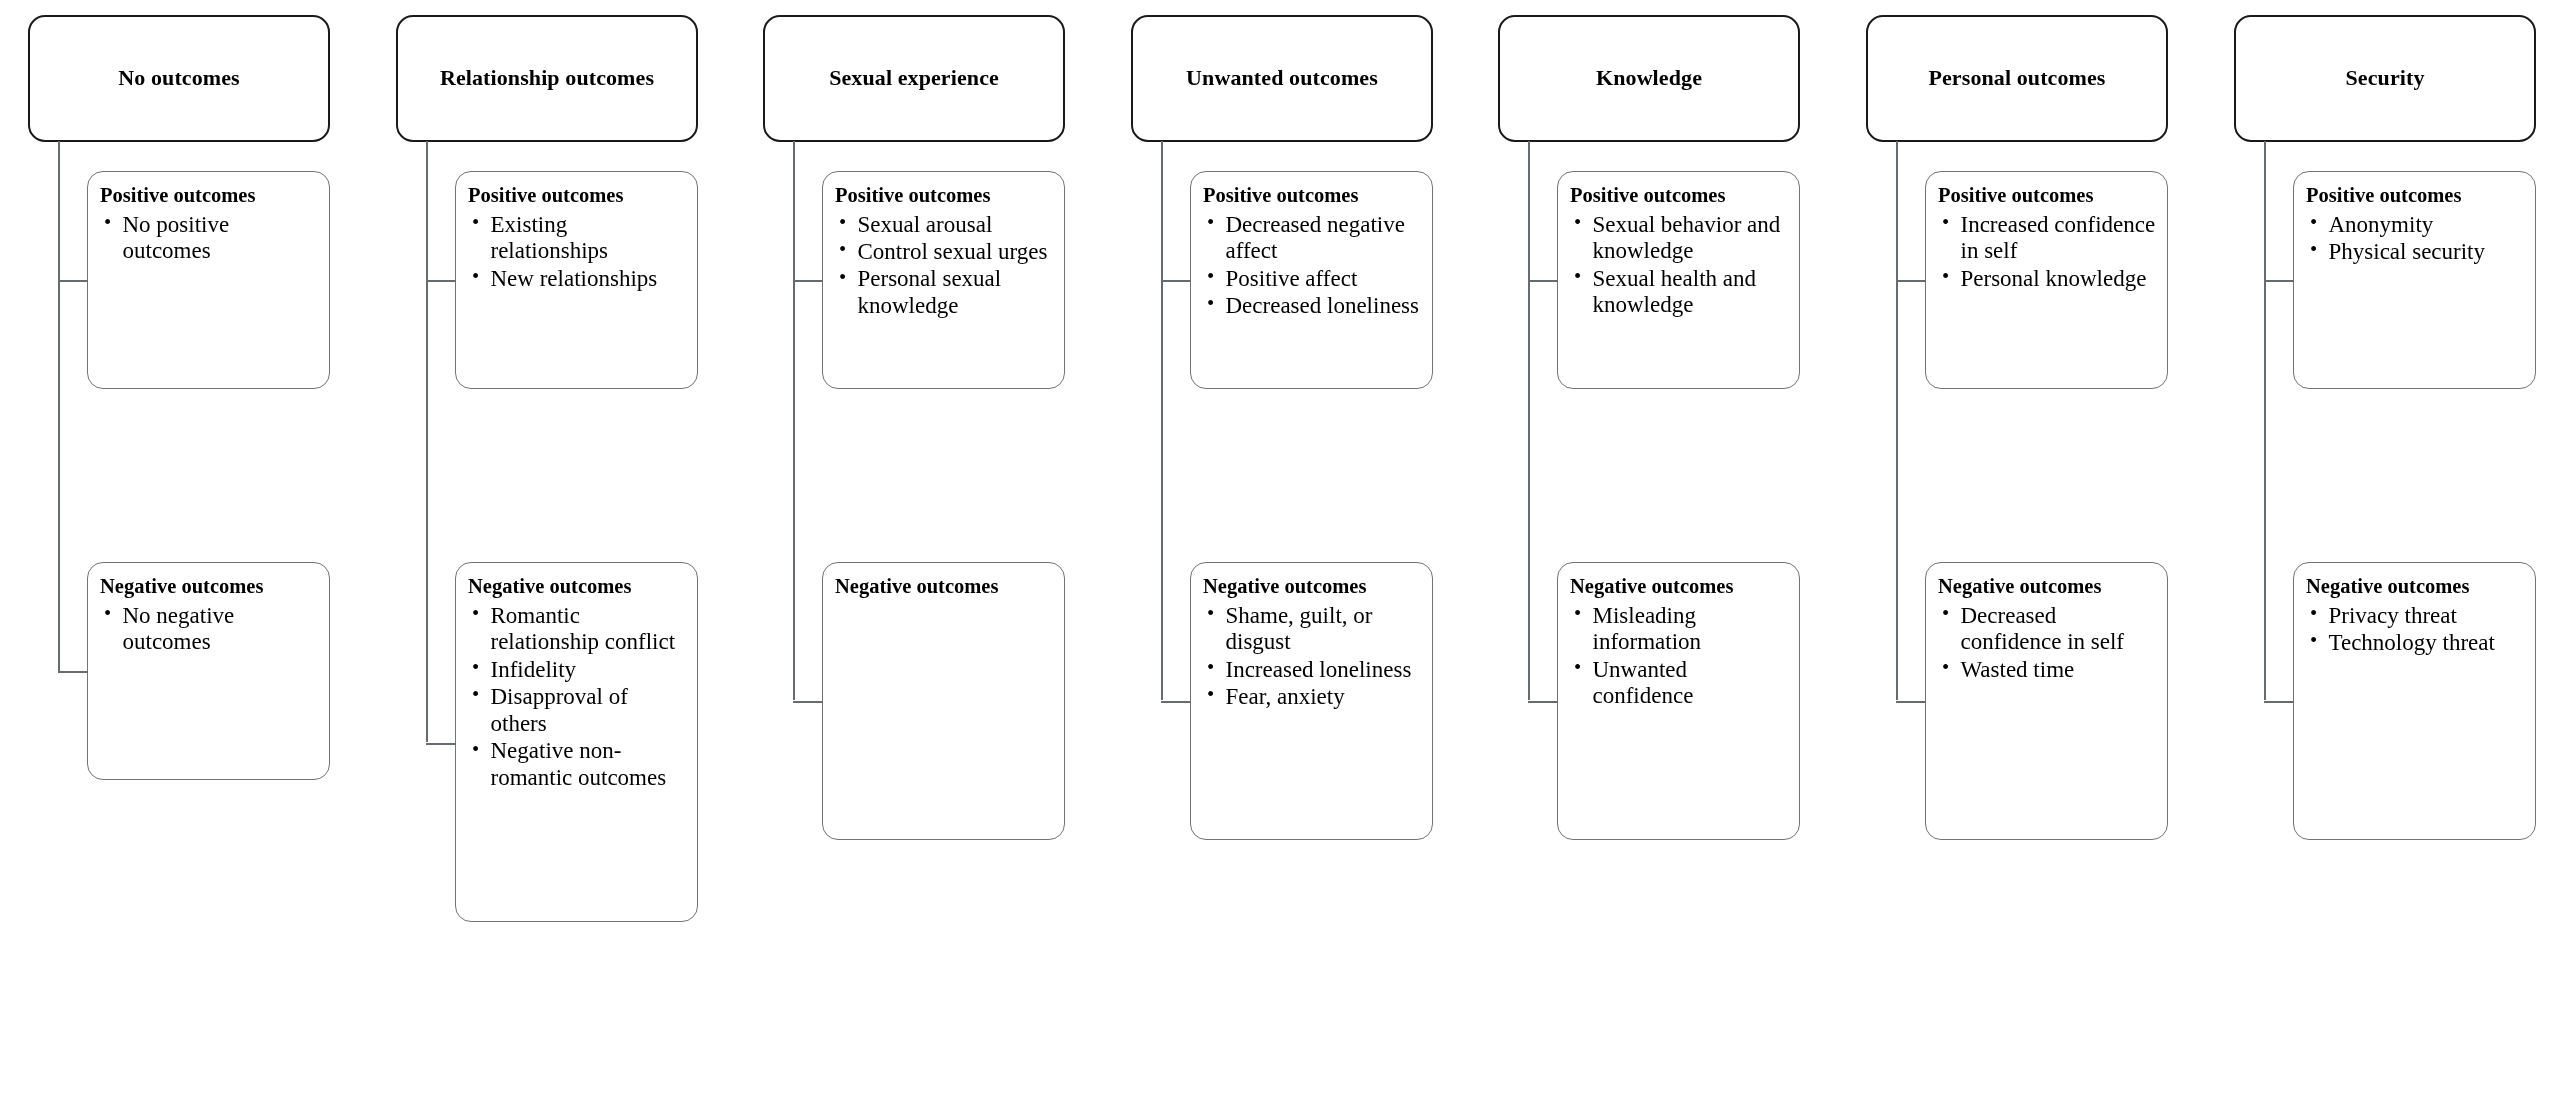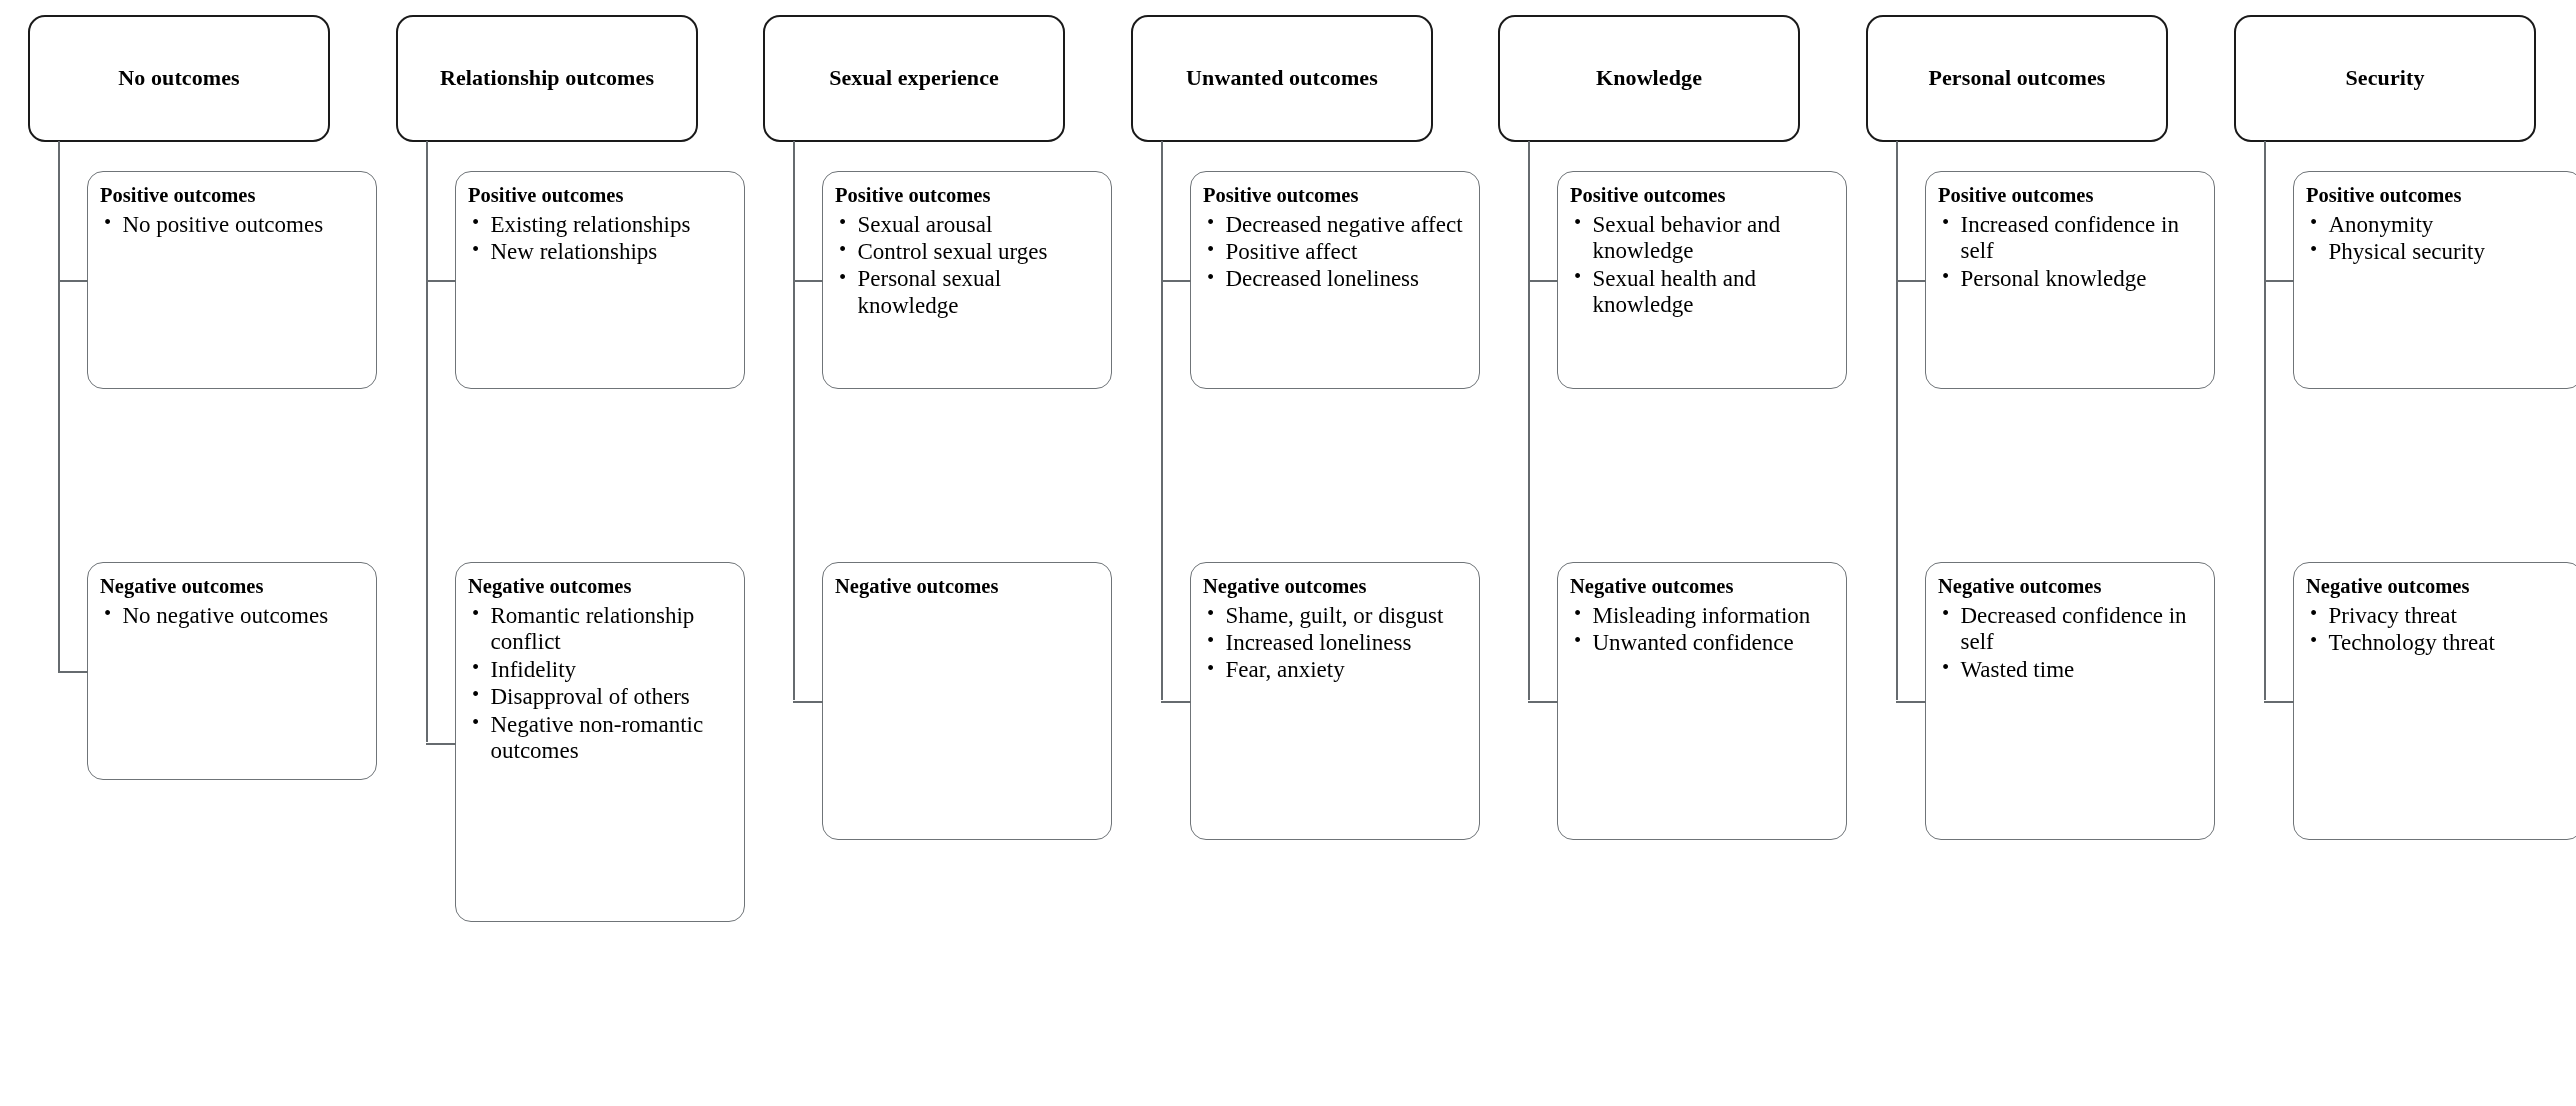--- a/index.html
+++ b/index.html
@@ -60,21 +60,21 @@
     position: absolute;
     left: 58px;
     width: 30px;
     height: 2px;
     background: #666b6f;
   }
   
   .child-box {
     position: absolute;
     left: 87px;
-    width: 290px;
+    width: 243px;
     border: 1.3px solid #6f7478;
     border-radius: 16px;
     box-sizing: border-box;
     background: #ffffff;
     padding: 12px 10.6px 10.6px 12px;
   }
   .child-box.positive { top: 171px; }
   .child-box.negative { top: 562px; }
   .child-title {
     font-weight: bold;

